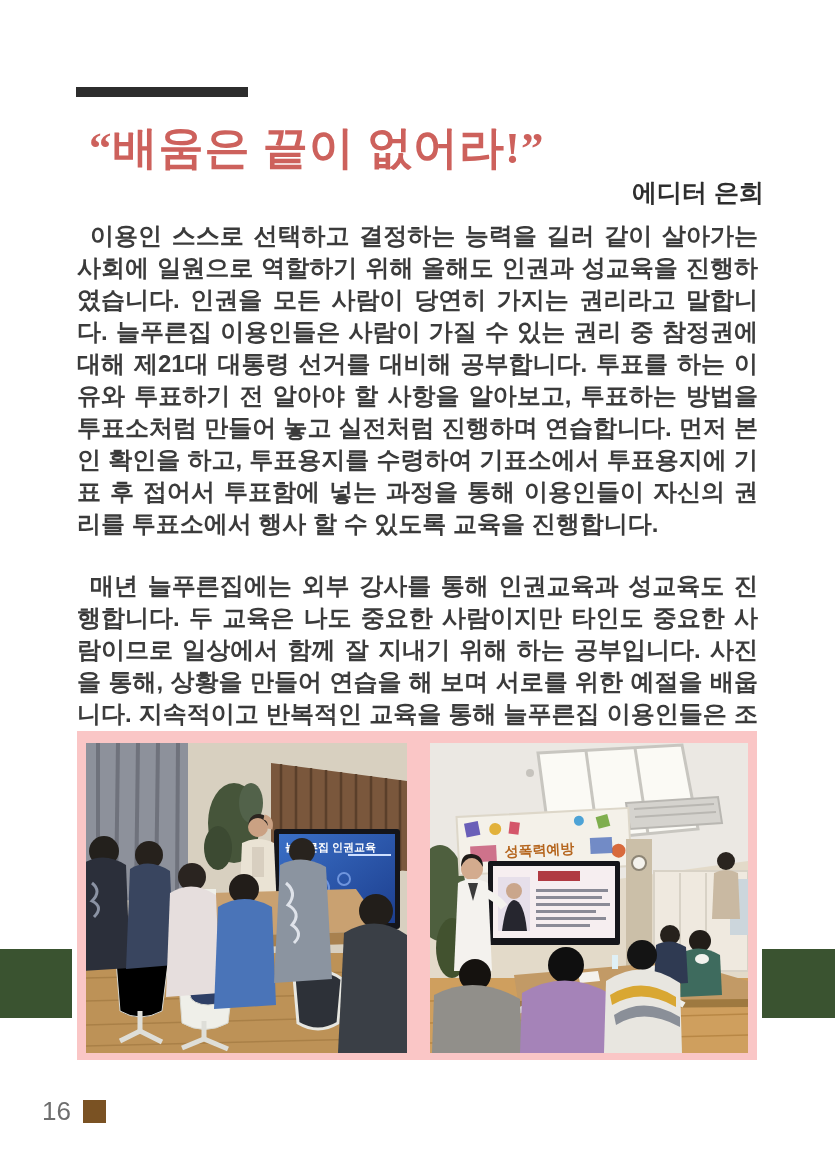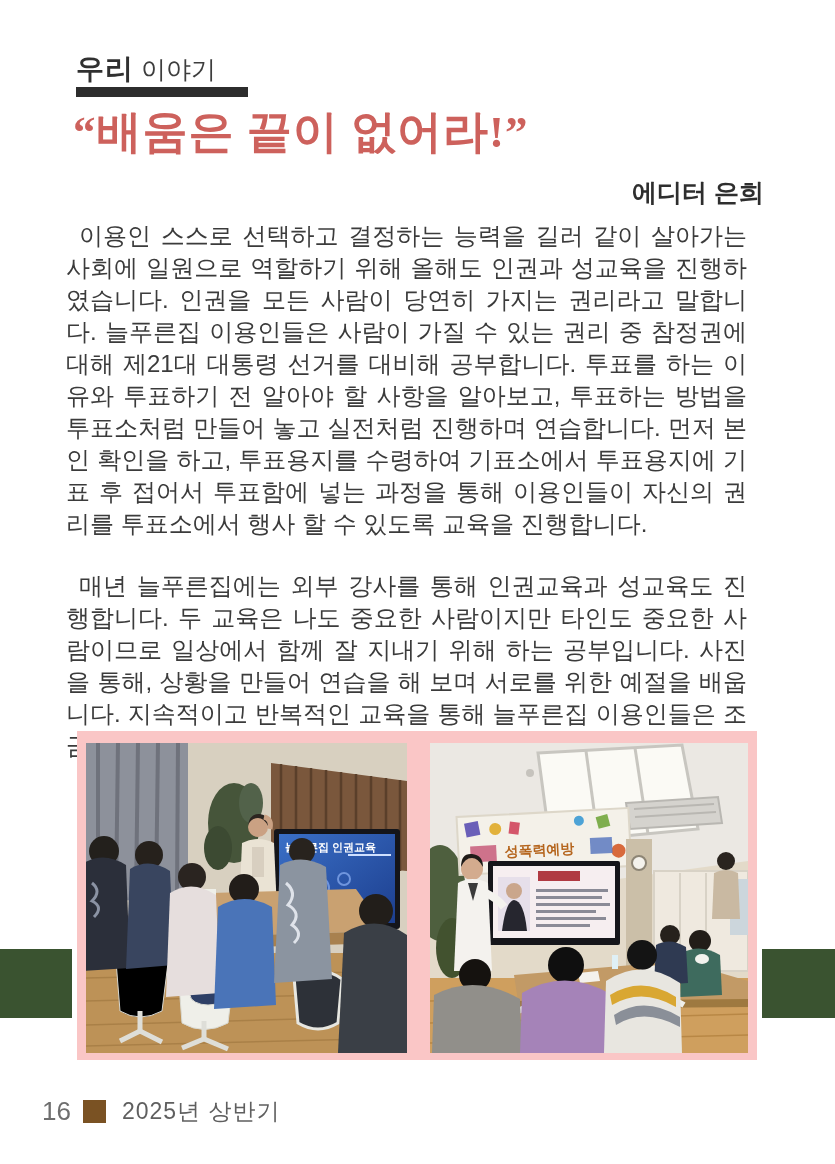--- a/index.html
+++ b/index.html
@@ -6,27 +6,27 @@
   .page {
     position:relative; width:835px; height:1164px; background:#ffffff;
     font-family:"Liberation Sans","DejaVu Sans",sans-serif; overflow:hidden;
   }
   
   .section-label { position:absolute; left:76px; top:50px; white-space:nowrap; }
   .section-bold  { font-size:28px; font-weight:800; color:#303030; letter-spacing:1px; }
   .section-reg   { font-size:25px; font-weight:400; color:#3d3d3d; margin-left:7px; }
   .section-bar   { position:absolute; left:76px; top:87px; width:172px; height:10px; background:#2d2d2d; }
   .title {
-    position:absolute; left:73px; top:102px; margin:0;
+    position:absolute; left:73px; top:102px; margin:16px;
     font-family:"Liberation Serif","DejaVu Serif",serif;
     font-size:45px; font-weight:700; color:#cd615c; letter-spacing:1px; white-space:nowrap;
   }
   .byline { position:absolute; right:71px; top:176px; font-size:25px; font-weight:700; color:#2e2e2e; }
   
-  .article { position:absolute; left:66px; top:220px; width:681px; font-size:24px; line-height:32px; color:#3b3b3b; text-align:justify; word-break:break-all; }
+  .article { position:absolute; left:77px; top:220px; width:681px; font-size:24px; line-height:32px; color:#3b3b3b; text-align:justify; word-break:break-all;font-weight:bold; }
   .article p { margin:0 0 30px 0; text-indent:13px; }
   
   .photo-frame { position:absolute; left:77px; top:731px; width:680px; height:329px; background:#fac6c6; }
   .photo { position:absolute; top:12px; height:310px; overflow:hidden; background:#cbbfae; }
   .photo-left  { left:9px;  width:321px; }
   .photo-right { left:353px; width:318px; }
   .photo svg { width:100%; height:100%; display:block; }
   
   .green-bar { position:absolute; top:949px; height:69px; background:#3a5330; }
   .green-left  { left:0; width:72px; }
@@ -35,23 +35,20 @@
   .footer { position:absolute; left:42px; top:1096px; display:flex; align-items:center; }
   .page-num { font-size:26px; color:#6e6e6e; }
   .footer-square { width:23px; height:23px; background:#7a5223; margin-left:12px; }
   .edition { font-size:23px; color:#5f5f5f; margin-left:16px; letter-spacing:1px; }
 </style>
 </head>
 <body>
 
 <div class="page">
 
-  <div class="section-label">
-    <span class="section-bold">우리</span><span class="section-reg">이야기</span>
-  </div>
   <div class="section-bar"></div>
   <h1 class="title">“배움은 끝이 없어라!”</h1>
   <div class="byline">에디터 은희</div>
 
   <div class="article">
     <p>이용인 스스로 선택하고 결정하는 능력을 길러 같이 살아가는 사회에 일원으로 역할하기 위해 올해도 인권과 성교육을 진행하였습니다. 인권을 모든 사람이 당연히 가지는 권리라고 말합니다. 늘푸른집 이용인들은 사람이 가질 수 있는 권리 중 참정권에 대해 제21대 대통령 선거를 대비해 공부합니다. 투표를 하는 이유와 투표하기 전 알아야 할 사항을 알아보고, 투표하는 방법을 투표소처럼 만들어 놓고 실전처럼 진행하며 연습합니다. 먼저 본인 확인을 하고, 투표용지를 수령하여 기표소에서 투표용지에 기표 후 접어서 투표함에 넣는 과정을 통해 이용인들이 자신의 권리를 투표소에서 행사 할 수 있도록 교육을 진행합니다.</p>
     <p>매년 늘푸른집에는 외부 강사를 통해 인권교육과 성교육도 진행합니다. 두 교육은 나도 중요한 사람이지만 타인도 중요한 사람이므로 일상에서 함께 잘 지내기 위해 하는 공부입니다. 사진을 통해, 상황을 만들어 연습을 해 보며 서로를 위한 예절을 배웁니다. 지속적이고 반복적인 교육을 통해 늘푸른집 이용인들은 조금씩 조금씩 성장해갑니다.</p>
   </div>
 
   <div class="green-bar green-left"></div>
@@ -285,16 +282,15 @@
           <path d="M180 252 Q212 232 246 254 l0 10 Q212 244 182 262 Z" fill="#d9a732"></path>
           <path d="M184 272 Q214 252 250 274 l0 10 Q214 264 186 282 Z" fill="#8a8f98"></path>
         </g>
       </svg>
     </div>
   </div>
 
   <div class="footer">
     <span class="page-num">16</span>
     <span class="footer-square"></span>
-    <span class="edition">2025년 상반기</span>
   </div>
 
 </div>
 
 </body></html>

